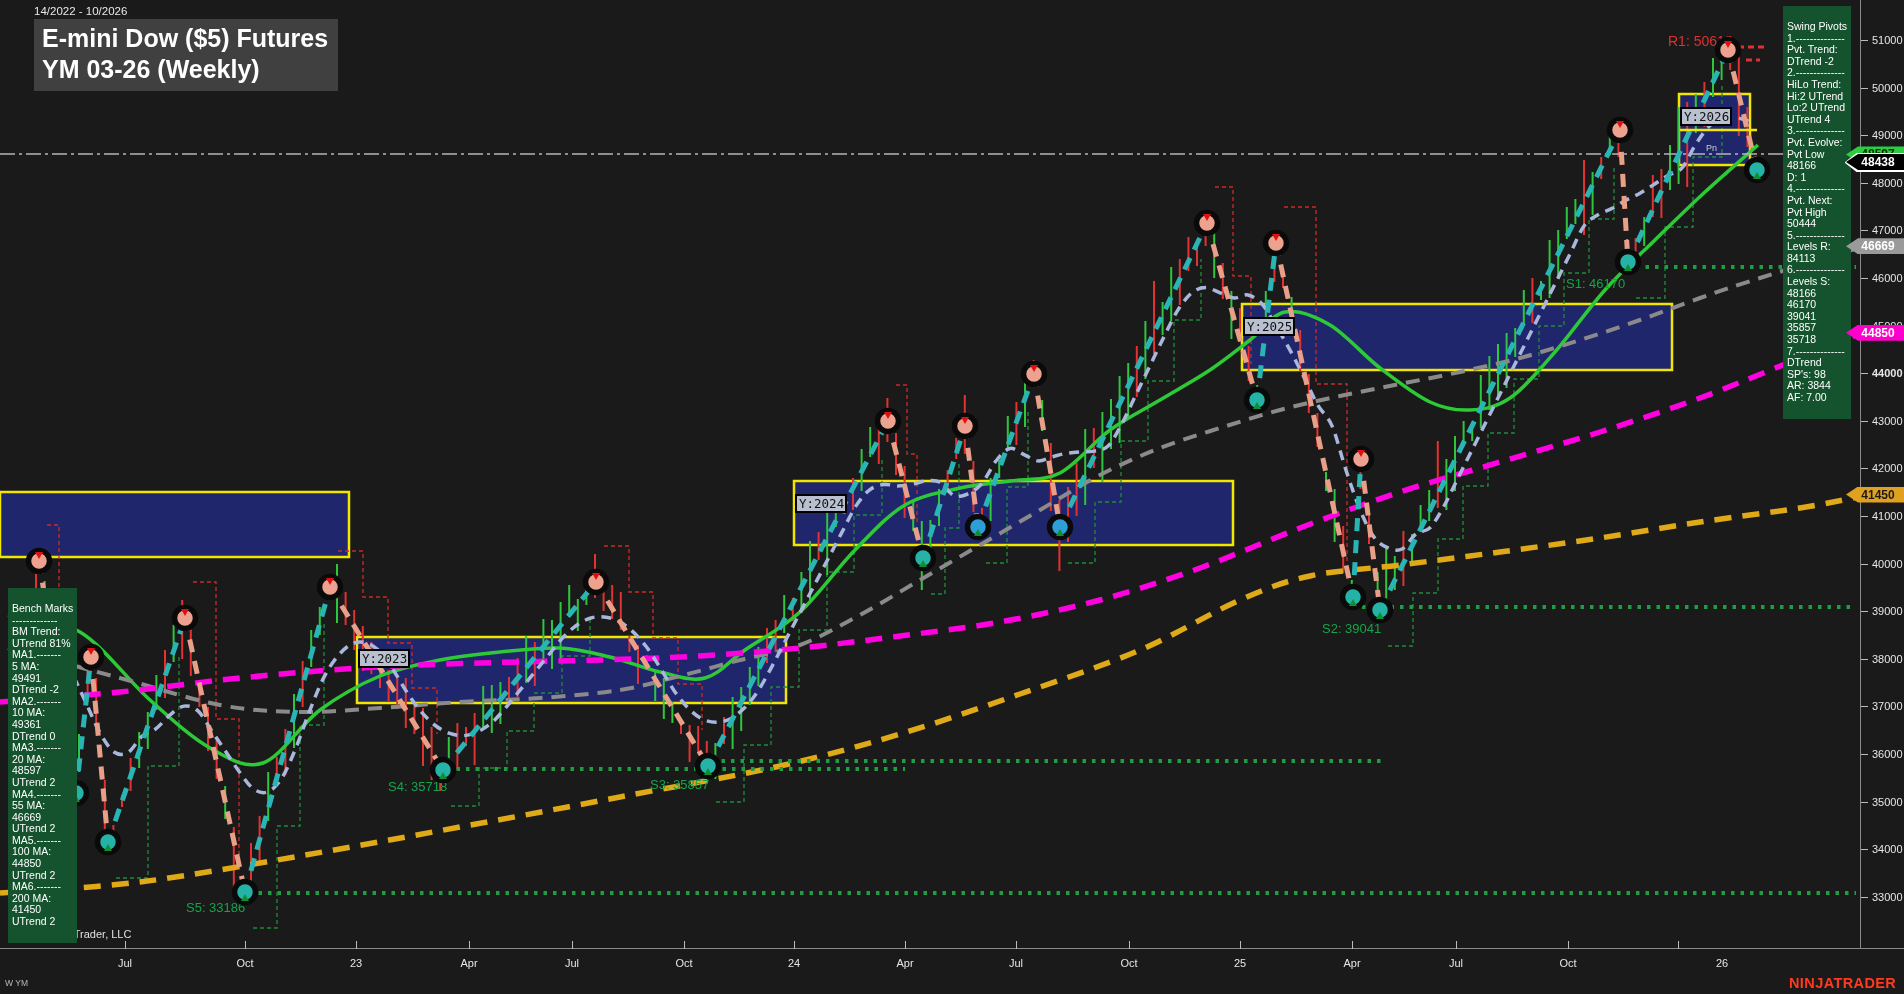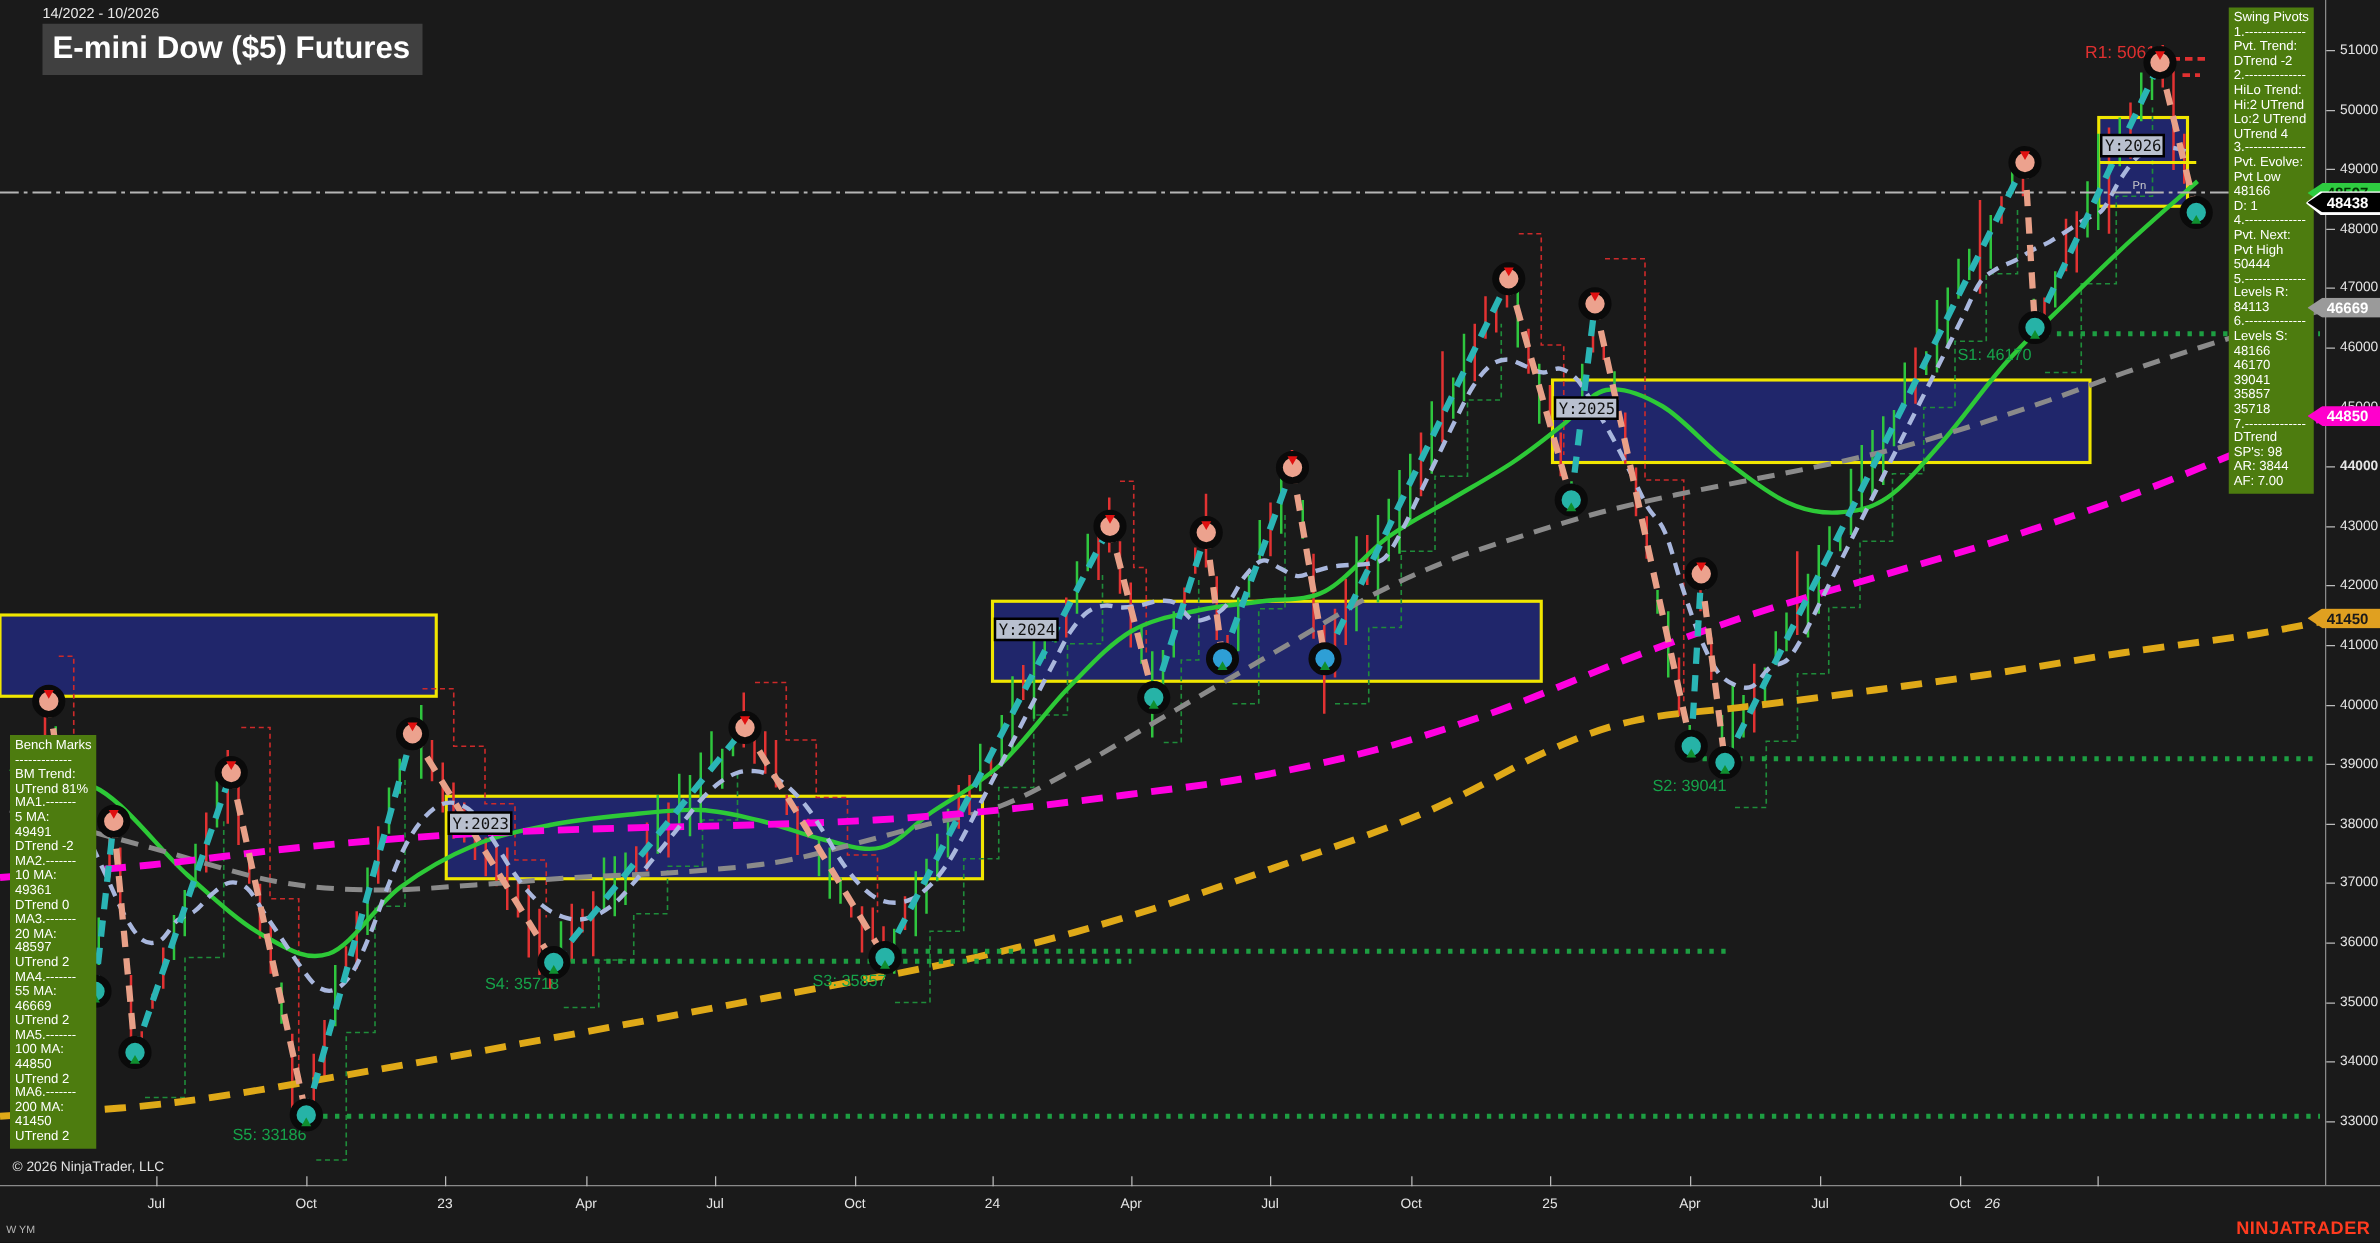--- a/index.html
+++ b/index.html
@@ -1,19 +1,19 @@
 <!DOCTYPE html>
 <html><head>
 <meta charset="utf-8">
 <style>
   html,body{margin:0;padding:0;background:#101010;}
   .screen{position:relative;width:1904px;height:994px;background:#1a1a1a;overflow:hidden;
           font-family:"Liberation Sans",sans-serif;color:#fff;}
   #chart{position:absolute;left:0;top:0;}
-  .panel{position:absolute;background:#4d7c0f;color:#fff;padding:3px 4px;line-height:11.6px;
+  .panel{position:absolute;background:#14532d;color:#fff;padding:15px 4px;line-height:11.6px;
          font-size:10.5px;white-space:nowrap;z-index:6;}
   .panel div{white-space:nowrap;}
   .titleblock{position:absolute;left:8px;top:5px;z-index:6;padding-left:26px;}
   .daterange{font-size:11.5px;color:#e8e8e8;margin-bottom:2px;}
   .titlebox{background:#404040;padding:4px 10px 6px 8px;font-size:25px;line-height:31px;color:#fff;font-weight:bold;}
   .axis-y{position:absolute;left:1860px;top:0;width:44px;height:948px;border-left:1px solid #8a8a8a;z-index:3;}
   .ytick{position:absolute;left:0;width:7px;height:0;border-top:1px solid #bbb;}
   .ylab{position:absolute;left:11px;transform:translateY(-50%);font-size:11px;color:#e6e6e6;}
   .axis-x{position:absolute;left:0;top:948px;width:1904px;height:46px;border-top:1px solid #8a8a8a;z-index:3;}
   .xtick{position:absolute;top:-8px;width:0;height:8px;border-left:1px solid #bbb;}
@@ -359,20 +359,21 @@
       <rect x="1681" y="108" width="50" height="17" fill="#b9c0cf" stroke="#000" stroke-width="2"></rect>
       <text x="1684" y="121" fill="#111" font-size="12.5" font-family="&quot;DejaVu Sans Mono&quot;,monospace">Y:2026</text>
       <text x="1706" y="151" fill="#cccccc" font-size="9" font-family="&quot;Liberation Sans&quot;,sans-serif">Pn</text>
       <path d="M1842,162 L1856,155 L1856,169 Z" fill="#e8e8e8" stroke="#555" stroke-width="1"></path>
     </svg>
 
   <div class="titleblock">
     <div class="daterange">14/2022 - 10/2026</div>
     <div class="titlebox">
       <div>E-mini Dow ($5) Futures</div>
+      <div>YM 03-26 (Weekly)</div>
     </div>
   </div>
 
   <div class="panel" id="bench-panel" style="left:8px;top:588px;">
       <div>Bench Marks</div>
       <div>-------------</div>
       <div>BM Trend:</div>
       <div>UTrend 81%</div>
       <div>MA1.-------</div>
       <div>5 MA:</div>
@@ -498,21 +499,21 @@
       <div class="xlab" style="left: 1129px;">Oct</div>
       <div class="xtick" style="left: 1240px;"></div>
       <div class="xlab" style="left: 1240px;">25</div>
       <div class="xtick" style="left: 1352px;"></div>
       <div class="xlab" style="left: 1352px;">Apr</div>
       <div class="xtick" style="left: 1456px;"></div>
       <div class="xlab" style="left: 1456px;">Jul</div>
       <div class="xtick" style="left: 1568px;"></div>
       <div class="xlab" style="left: 1568px;">Oct</div>
       <div class="xtick" style="left: 1678px;"></div>
-      <div class="xlab" style="left: 1594px; font-style: italic;">26</div>
+      <div class="xlab" style="left: 1722px;">26</div>
     </div>
   <div id="badges">
       <div class="badge" style="top: 146.383px; background: rgb(46, 204, 64); color: rgb(0, 51, 0);">48597</div>
       <div class="badge" style="top: 152.951px; left: 1844.5px; width: 60px; height: 19px; background: rgb(255, 255, 255); z-index: 7;"></div>
       <div class="badge" style="top: 153.951px; background: rgb(0, 0, 0); color: rgb(255, 255, 255); z-index: 8;">48438</div>
       <div class="badge" style="top: 238.156px; background: rgb(154, 154, 154); color: rgb(255, 255, 255);">46669</div>
       <div class="badge" style="top: 324.74px; background: rgb(255, 0, 204); color: rgb(255, 255, 255);">44850</div>
       <div class="badge" style="top: 486.58px; background: rgb(224, 160, 32); color: rgb(26, 26, 26);">41450</div>
     </div>
 

